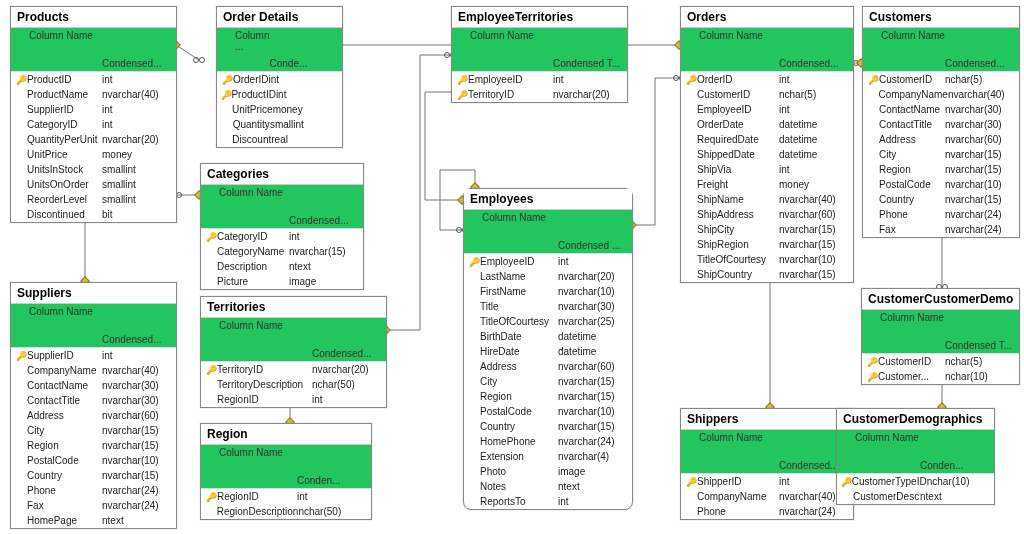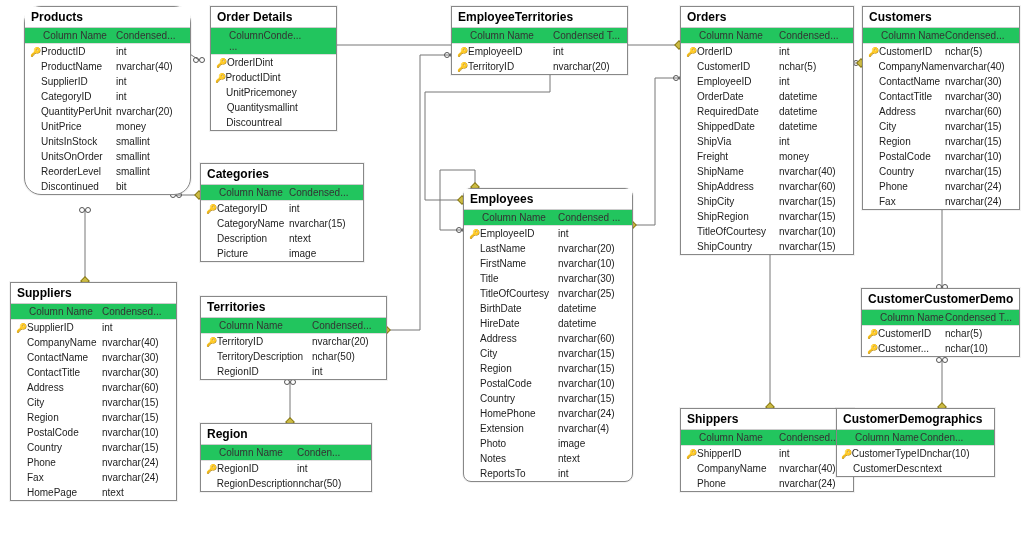--- a/index.html
+++ b/index.html
@@ -26,21 +26,21 @@
 }
 .tbl-head {
   display: flex;
   font-size: 10px;
   color: #333;
   padding: 2px 4px 2px 18px;
   border-bottom: 1px solid #ddd;
   background: #22c55e;
 }
 .tbl-head .c1 { flex: 1; }
-.tbl-head .c2 { width: 70px; }
+.tbl-head .c2 { width: 70px; margin-top: 28px; }
 .tbl-row {
   display: flex;
   align-items: center;
   font-size: 10px;
   padding: 1px 4px 1px 2px;
   line-height: 13px;
 }
 .key-cell {
   width: 14px;
   display: flex;
@@ -124,21 +124,21 @@
     <rect x="939" y="201" width="6" height="6" transform="rotate(45 942 204)" class="conn-key"></rect>
     <circle cx="939" cy="287" r="2.5" class="conn-inf"></circle>
     <circle cx="945" cy="287" r="2.5" class="conn-inf"></circle>
     <polyline points="942,360 942,407" class="rel-line"></polyline>
     <circle cx="939" cy="360" r="2.5" class="conn-inf"></circle>
     <circle cx="945" cy="360" r="2.5" class="conn-inf"></circle>
     <rect x="939" y="404" width="6" height="6" transform="rotate(45 942 407)" class="conn-key"></rect>
   </svg>
 
 <div id="tables-container">
-    <div class="tbl" style="left: 24px; top: 6px; width: 165px; border-radius: 17px;">
+    <div class="tbl" style="left: 10px; top: 6px; width: 165px;">
       <div class="tbl-title">Products</div>
       <div class="tbl-head">
         <span class="c1">Column Name</span>
         <span class="c2">Condensed...</span>
       </div>
       <div class="tbl-row">
         <span class="key-cell">
           <span class="key-icon">🔑</span>
         </span>
         <span class="c-name">ProductID</span>
@@ -183,21 +183,21 @@
         <span class="key-cell"></span>
         <span class="c-name">ReorderLevel</span>
         <span class="c-type">smallint</span>
       </div>
       <div class="tbl-row">
         <span class="key-cell"></span>
         <span class="c-name">Discontinued</span>
         <span class="c-type">bit</span>
       </div>
     </div>
-    <div class="tbl" style="left: 210px; top: 6px; width: 125px;">
+    <div class="tbl" style="left: 216px; top: 6px; width: 125px;">
       <div class="tbl-title">Order Details</div>
       <div class="tbl-head">
         <span class="c1">Column ...</span>
         <span class="c2">Conde...</span>
       </div>
       <div class="tbl-row">
         <span class="key-cell">
           <span class="key-icon">🔑</span>
         </span>
         <span class="c-name">OrderID</span>

